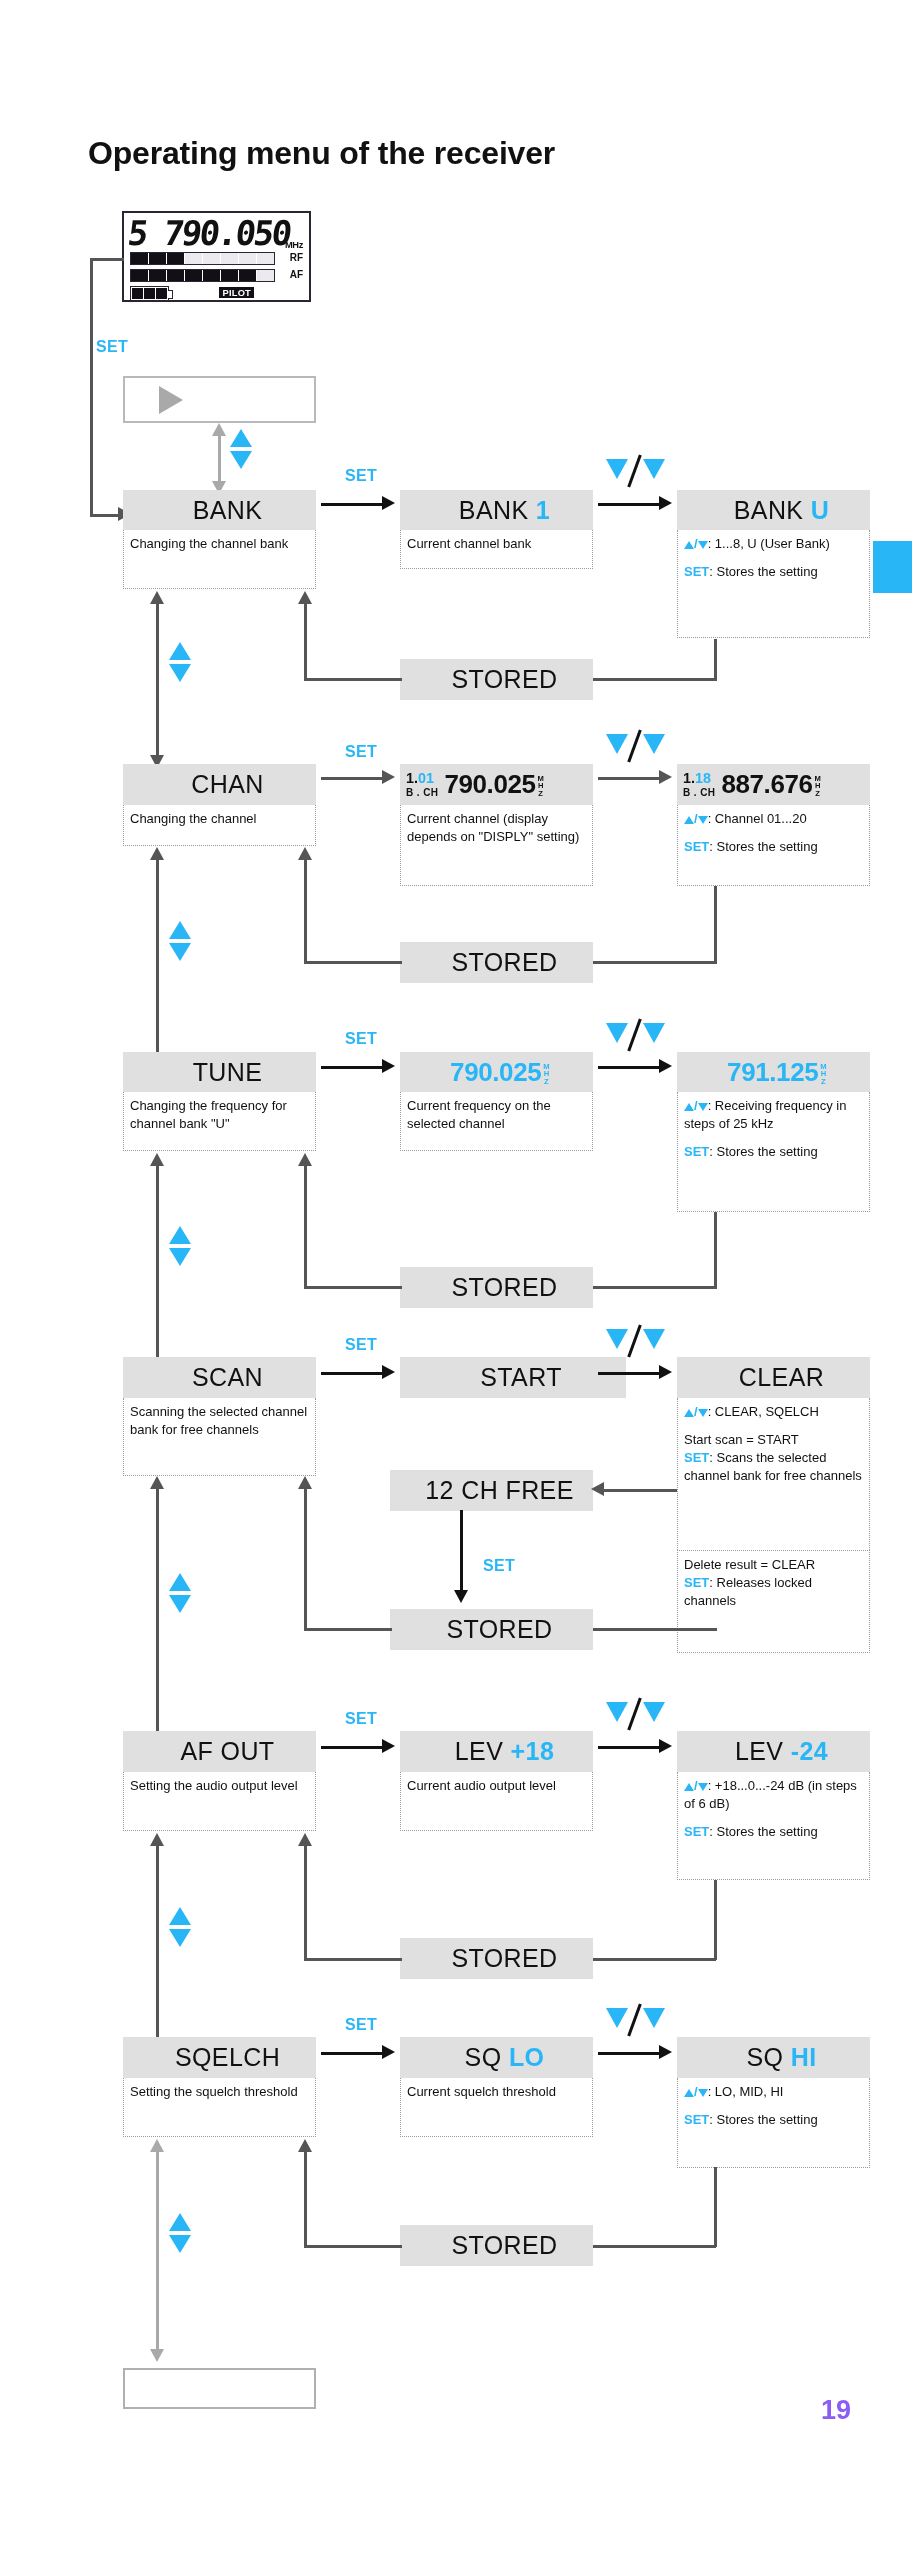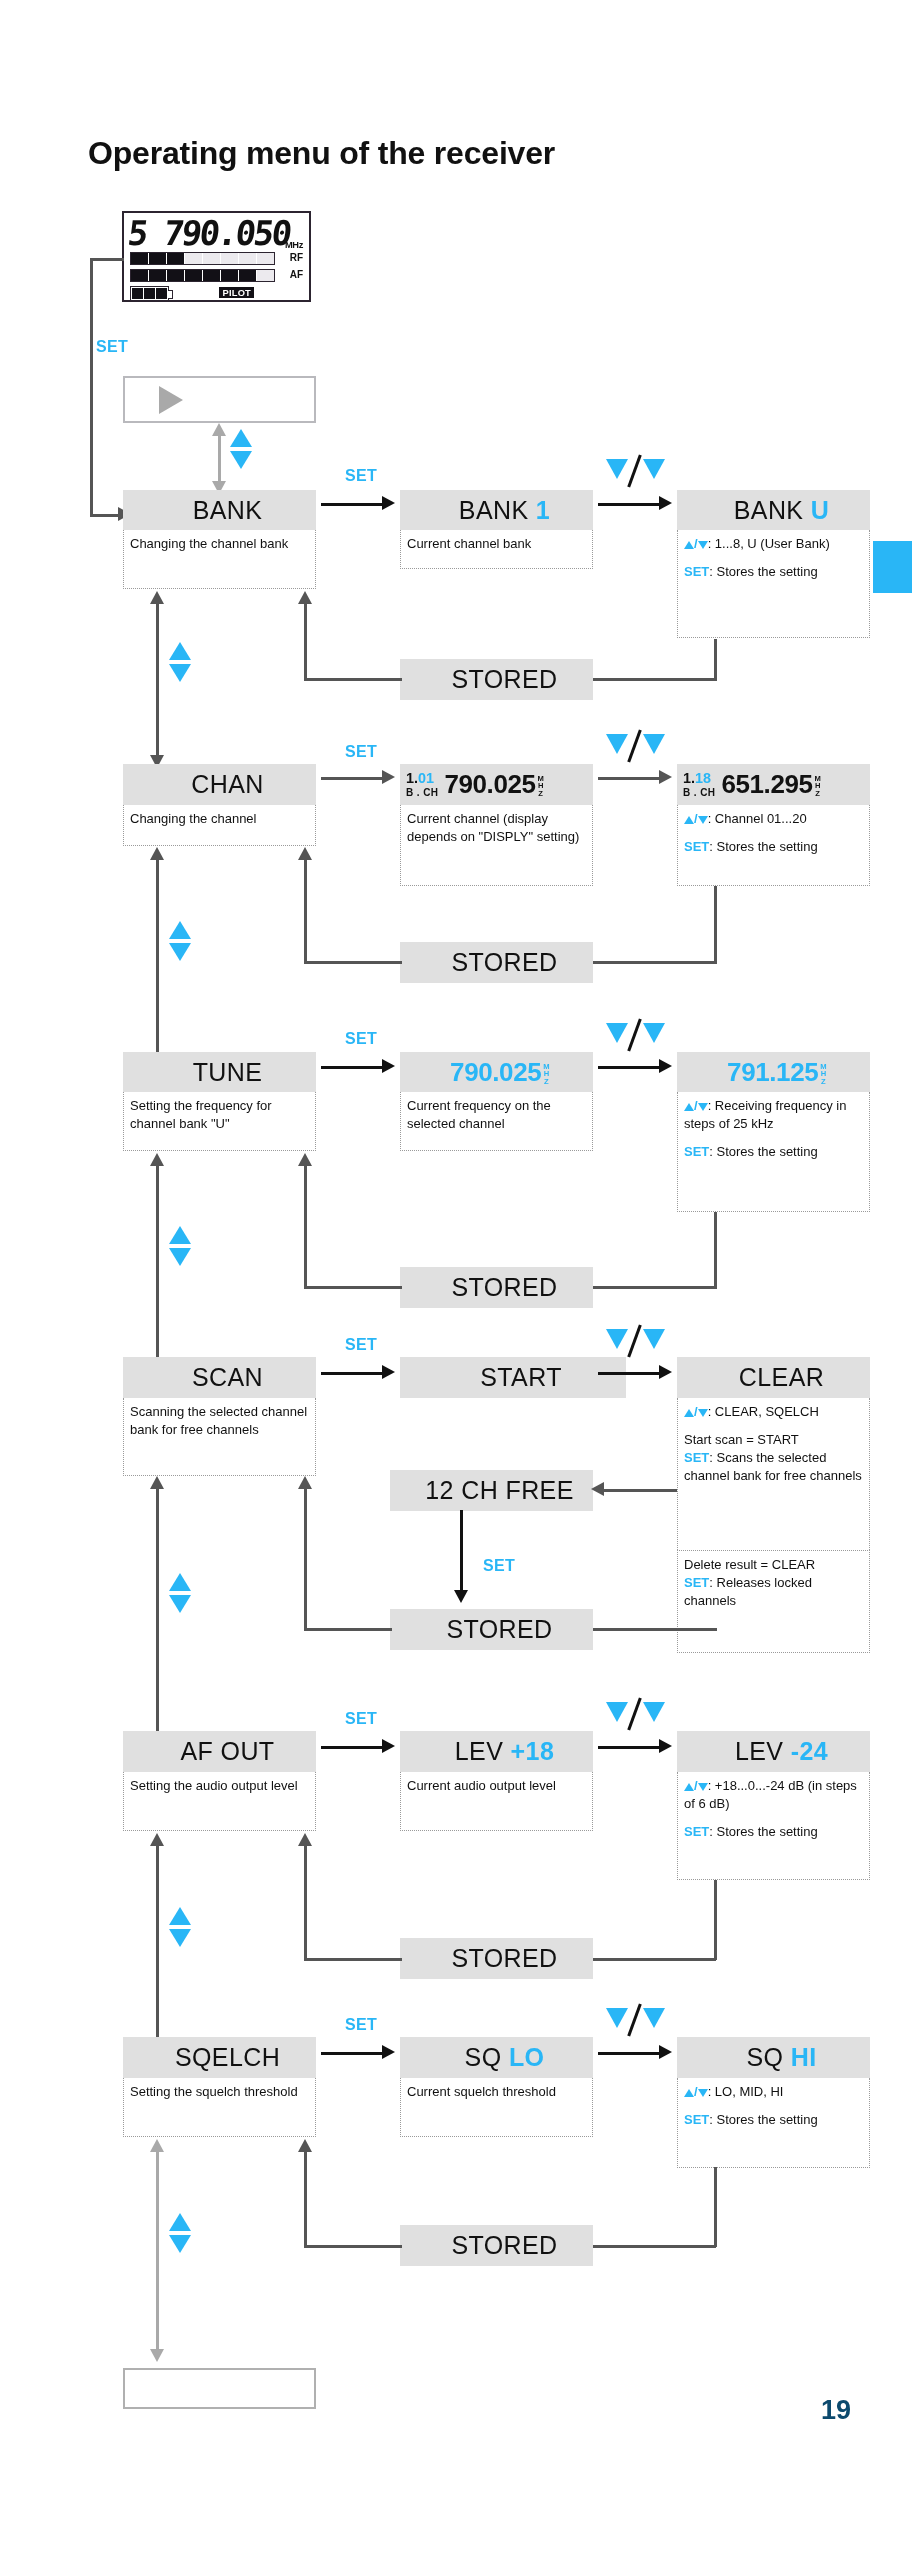--- a/index.html
+++ b/index.html
@@ -14,21 +14,21 @@
   
   .page-title {
     position: absolute; left: 88px; top: 135px;
     font-size: 32px; font-weight: 700; color: #111;
     letter-spacing: -0.2px;
   }
 
   
   .page-number {
     position: absolute; right: 61px; top: 2395px;
-    font-size: 27px; font-weight: 600; color: #0c4a6e;
+    font-size: 27px; font-weight: 600; color: #8b5cf6;
   }
 
   
   .lcd {
     position: absolute; left: 122px; top: 211px;
     width: 189px; height: 91px;
     border: 2.5px solid #2c2430; background: #fff;
     padding: 3.4px 4.2px 3.4px 4.2px;
   }
   .lcd-row1 { position:relative; height: 35px; }
@@ -345,21 +345,21 @@
       <div class="t2"></div>
   </div>
   <div class="hline gray" style="left:598px; top:777px; width:64px;"></div>
   <div class="arrowhead-r gray" style="left:659px; top:770px;"></div>
 
   <div class="freqbox" style="left:677px; top:764px; width:193px; height:41px;">
     <div class="ch-left">
       <div class="ch-top"><span>1.</span><span class="n">18</span></div>
       <div class="ch-bot">B . CH</div>
     </div>
-    <div class="freq-main">651.295</div>
+    <div class="freq-main">887.676</div>
     <div class="mhz-v">MHZ</div>
   </div>
   <div class="desc" style="left:677px; top:805px; width:193px; height:81px;">
     <p><span class="tri-up"></span><span class="cy">/</span><span class="tri-dn"></span><span>: Channel  01...20</span></p>
     <p><span class="cy">SET</span><span>: Stores the setting</span></p>
   </div>
 
   <div class="state" style="left:400px; top:942px; width:193px; height:41px;">
     <span class="lbl">STORED</span>
   </div>
@@ -374,21 +374,21 @@
   <div class="arrowhead-d" style="left:150px; top:1057px;"></div>
   <div class="updown" style="left:169px; top:921px;">
     <div class="u"></div>
       <div class="d"></div>
   </div>
 
   <div class="state" style="left:123px; top:1052px; width:193px; height:41px;">
     <span class="lbl">TUNE</span>
   </div>
   <div class="desc" style="left:123px; top:1092px; width:193px; height:59px;">
-    <p>Setting the frequency for channel bank "U"</p>
+    <p>Changing the frequency for channel bank "U"</p>
   </div>
 
   <div class="setlbl" style="left:345px; top:1030px;">SET</div>
   <div class="hline" style="left:321px; top:1066px; width:64px;"></div>
   <div class="arrowhead-r" style="left:382px; top:1059px;"></div>
 
   <div class="freqbox" style="left:400px; top:1052px; width:193px; height:41px; justify-content:center;">
     <div class="freq-main cyan">790.025</div>
     <div class="mhz-v cyan">MHZ</div>
   </div>

